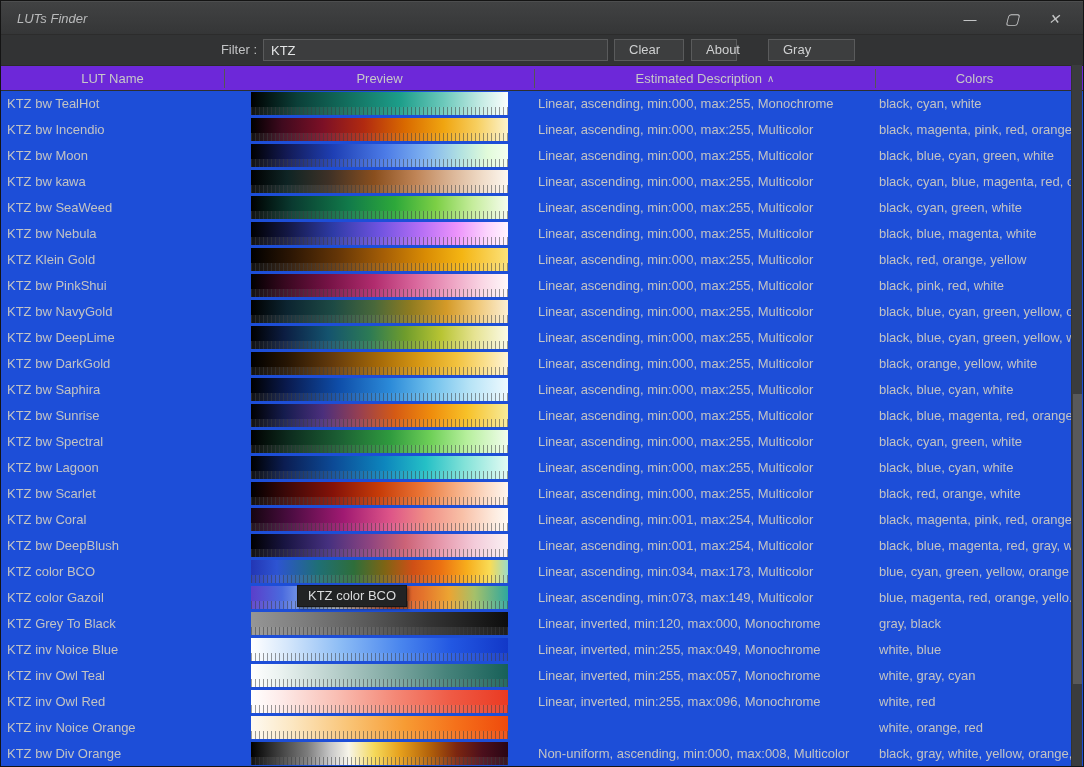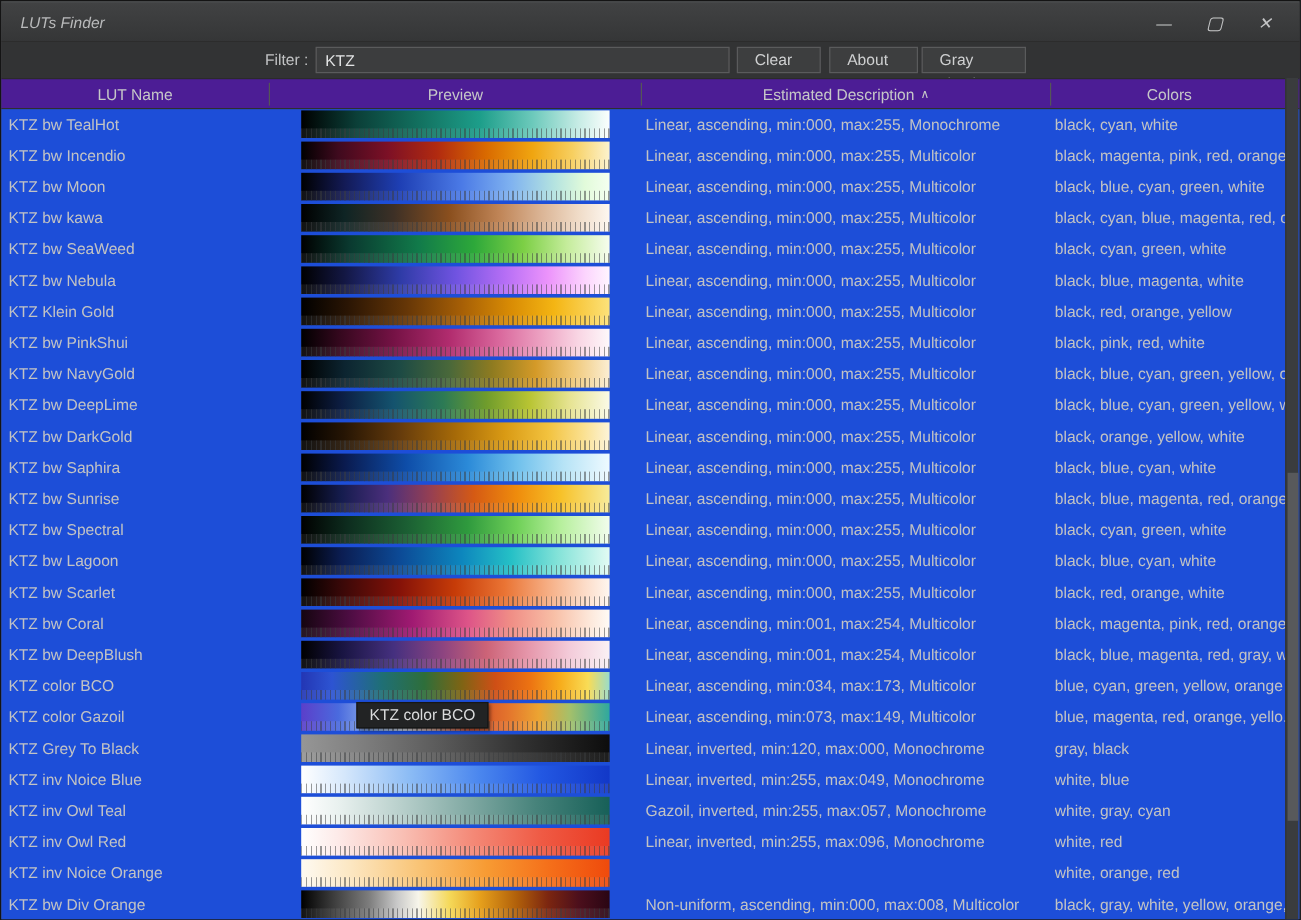--- a/index.html
+++ b/index.html
@@ -36,26 +36,26 @@
     position:absolute;left:262px;top:4px;width:345px;height:22px;
     background:#3c3d3e;border:1px solid #5a5b5c;color:#e3e4e5;
     font-size:13px;padding:0 7px;outline:none;
   }
   .tb-btn{
     position:absolute;top:4px;height:22px;
     background:#3d3e3f;border:1px solid #5a5b5c;color:#cfd0d1;
     font-size:13px;text-align:left;padding:0 14px;line-height:20px;
   }
   .tb-btn.clear{left:613px;width:70px;}
-  .tb-btn.about{left:690px;width:74px;}
+  .tb-btn.about{left:690px;width:46px;}
   .tb-btn.gray{left:767px;width:87px;}
   
   .thead{
     position:absolute;left:0;top:64px;width:100%;height:26px;
-    background:#4c1d95;border-top:1px solid #2b2b2b;border-bottom:1px solid #2e2f30;
+    background:#6d28d9;border-top:1px solid #2b2b2b;border-bottom:1px solid #2e2f30;
     font-size:13px;color:#c6c7c8;
   }
   .th{position:absolute;top:0;height:25px;line-height:25px;text-align:center;}
   .th1{left:0;width:223px;}
   .th2{left:224px;width:309px;}
   .th3{left:534px;width:340px;}
   .th4{left:875px;width:197px;}
   .th-sep{position:absolute;top:3px;height:19px;width:1px;background:#555657;}
   .sep1{left:223px;} .sep2{left:533px;} .sep3{left:874px;}
   .sort-arrow{font-size:10px;color:#c6c7c8;margin-left:5px;vertical-align:1px;}
@@ -313,21 +313,21 @@
         <div class="steps"></div>
       </div>
       <div class="cell-desc">Linear, inverted, min:255, max:049, Monochrome</div>
       <div class="cell-colors">white, blue</div>
     </div>
       <div class="trow">
       <div class="cell-name">KTZ inv Owl Teal</div>
       <div class="cell-preview" style="background: linear-gradient(90deg, rgb(255, 255, 255) 0%, rgb(233, 241, 239) 12%, rgb(185, 208, 204) 32%, rgb(127, 168, 162) 55%, rgb(71, 131, 123) 76%, rgb(23, 96, 88) 100%);">
         <div class="steps"></div>
       </div>
-      <div class="cell-desc">Gazoil, inverted, min:255, max:057, Monochrome</div>
+      <div class="cell-desc">Linear, inverted, min:255, max:057, Monochrome</div>
       <div class="cell-colors">white, gray, cyan</div>
     </div>
       <div class="trow">
       <div class="cell-name">KTZ inv Owl Red</div>
       <div class="cell-preview" style="background: linear-gradient(90deg, rgb(255, 255, 255) 0%, rgb(253, 234, 232) 12%, rgb(249, 191, 180) 33%, rgb(244, 136, 118) 56%, rgb(239, 90, 68) 78%, rgb(234, 58, 34) 100%);">
         <div class="steps"></div>
       </div>
       <div class="cell-desc">Linear, inverted, min:255, max:096, Monochrome</div>
       <div class="cell-colors">white, red</div>
     </div>

